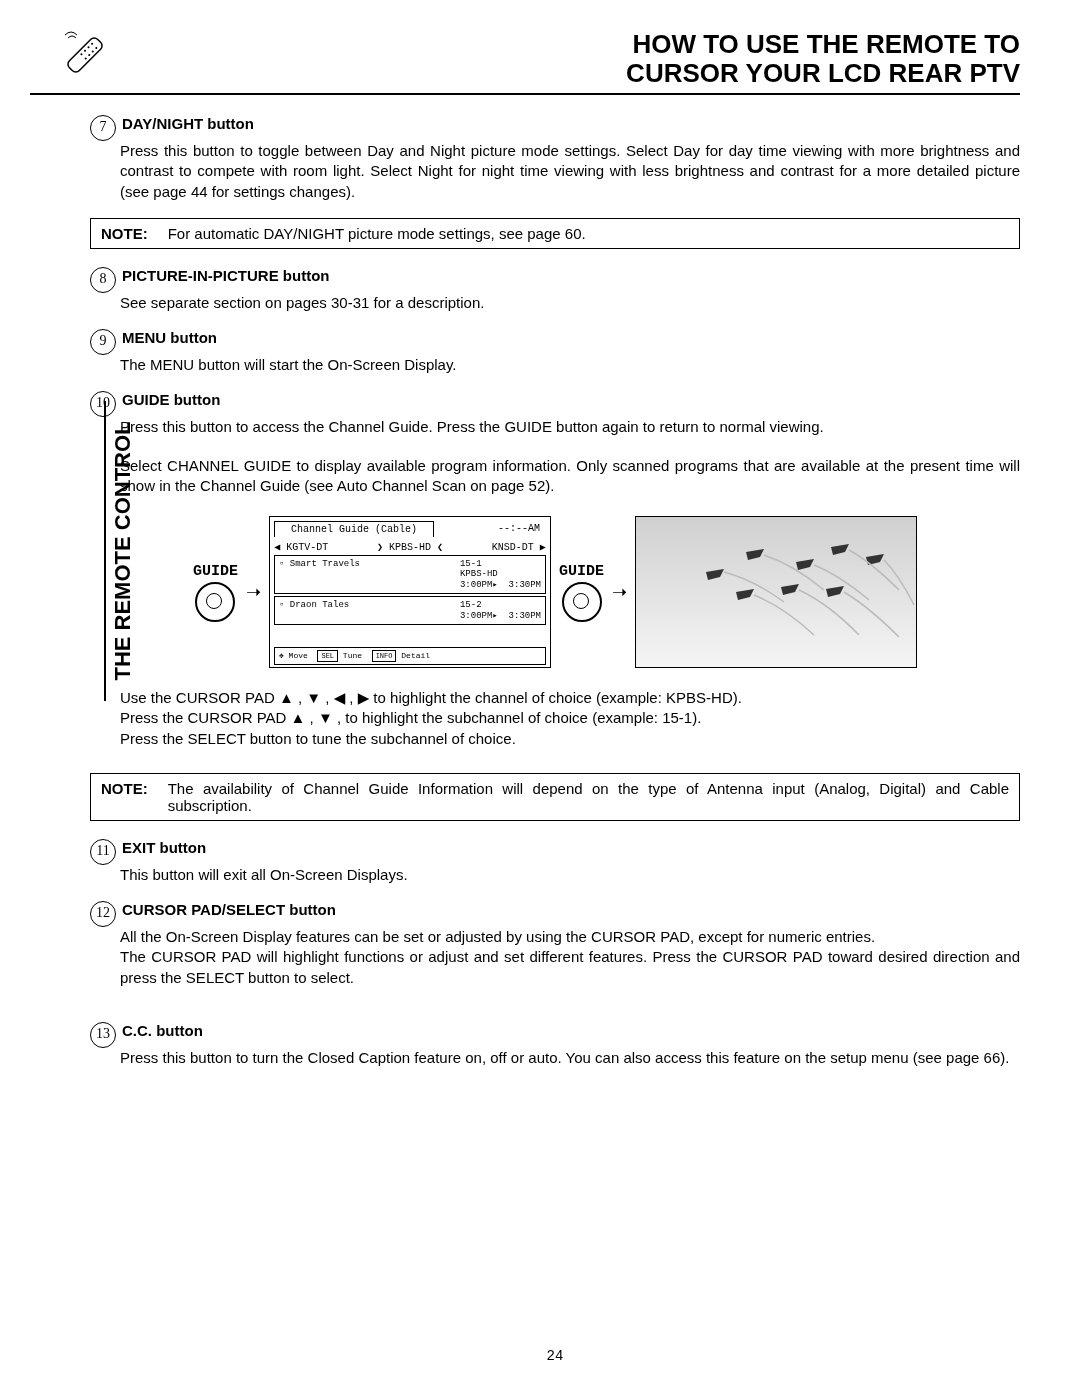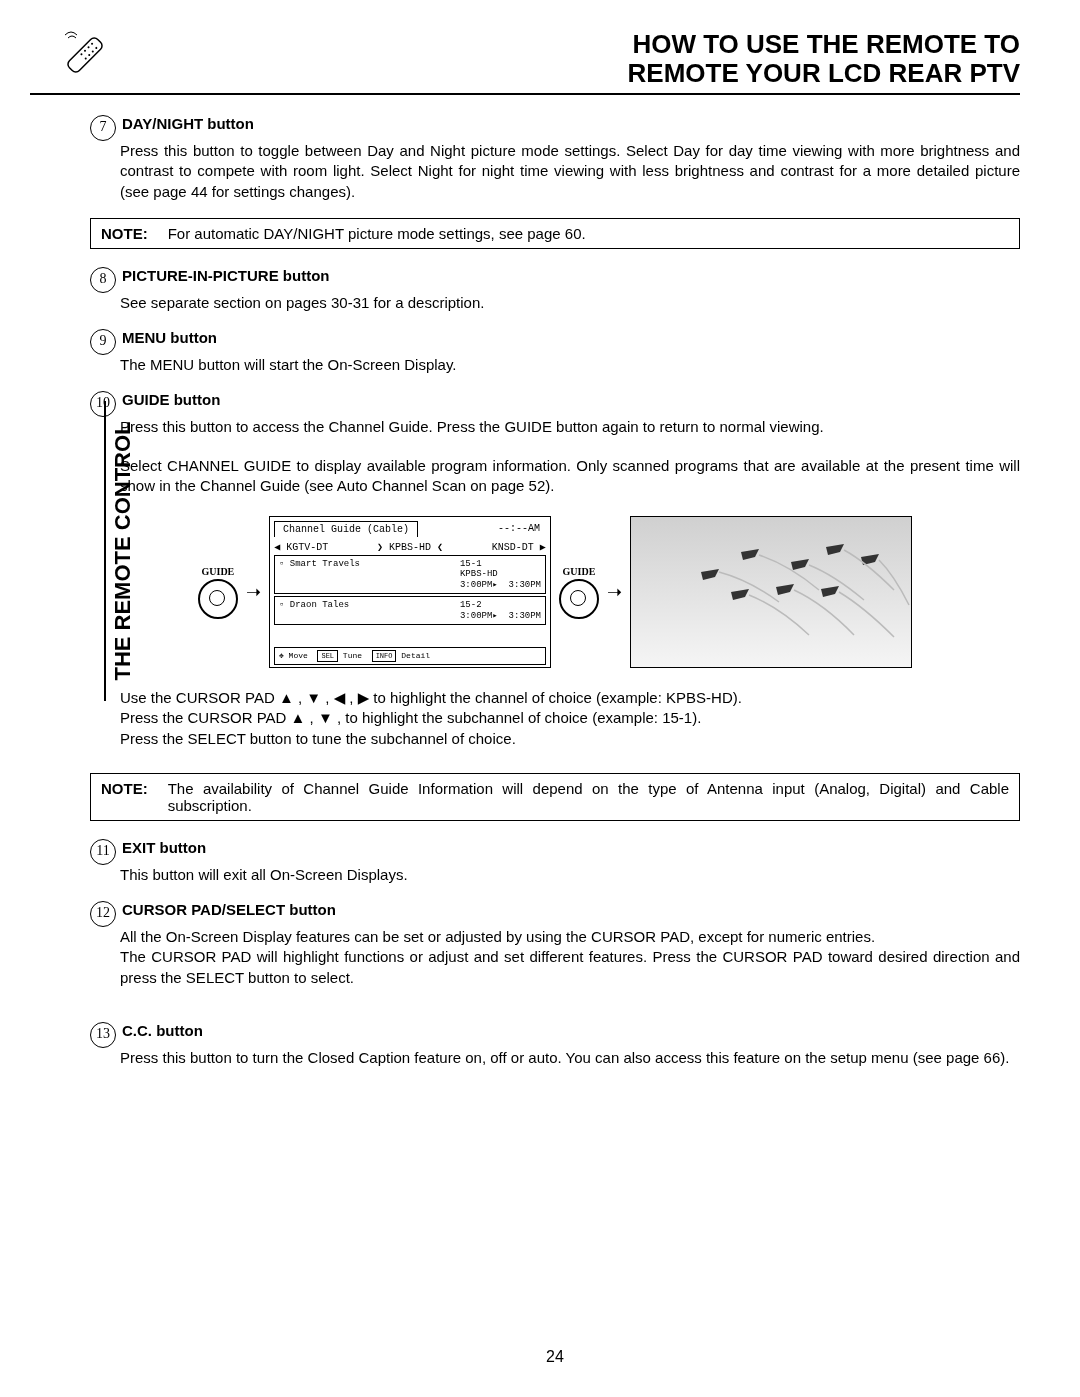--- a/index.html
+++ b/index.html
@@ -106,23 +106,23 @@
     display: flex;
     align-items: center;
     justify-content: center;
     margin: 20px 0;
     gap: 8px;
   }
   .guide-btn {
     text-align: center;
   }
   .guide-btn-label {
-    font-family: Liberation Serif, serif;
+    font-family: Liberation Mono, monospace;
     font-weight: bold;
-    font-size: 10px;
+    font-size: 15px;
   }
   .guide-btn-circle {
     width: 36px;
     height: 36px;
     border: 2px solid #000;
     border-radius: 50%;
     margin: 2px auto 0;
     position: relative;
   }
   .guide-btn-circle::after {
@@ -145,21 +145,21 @@
     font-family: "Courier New", monospace;
     font-size: 10px;
     position: relative;
   }
   .osd-tab {
     border: 1px solid #000;
     border-bottom: none;
     position: absolute;
     top: 4px;
     left: 4px;
-    padding: 2px 8px;
+    padding: 2px 16px;
     background: #fff;
   }
   .osd-time {
     position: absolute;
     top: 6px;
     right: 10px;
   }
   .osd-channels {
     position: absolute;
     top: 22px;
@@ -202,22 +202,23 @@
     position: relative;
     overflow: hidden;
   }
   .cursor-text, .press-text {
     font-size: 15px;
     margin-left: 30px;
     line-height: 1.35;
   }
   .page-num {
     text-align: center;
-    font-size: 16px;
+    font-size: 14px;
     margin-top: 280px;
+    font-family: Liberation Mono, monospace;
   }
   .info-badge {
     display: inline-block;
     border: 1px solid #000;
     border-radius: 0;
     padding: 0 3px;
     font-size: 7px;
     line-height: 10px;
     vertical-align: middle;
   }
@@ -240,21 +241,21 @@
             <circle cx="28" cy="22" r="1" fill="#000"></circle>
           <circle cx="22" cy="27" r="1" fill="#000"></circle>
             <circle cx="28" cy="27" r="1" fill="#000"></circle>
         </g>
         <path d="M 8 8 Q 12 4 16 8" fill="none" stroke="#000" stroke-width="1"></path>
         <path d="M 5 5 Q 11 -1 17 5" fill="none" stroke="#000" stroke-width="1"></path>
       </svg>
     </div>
     <div class="title-block">
       <div>HOW TO USE THE REMOTE TO</div>
-      <div>REMOTE YOUR LCD REAR PTV</div>
+      <div>CURSOR YOUR LCD REAR PTV</div>
     </div>
   </div>
 
   <div class="content">
     <div class="side-label">
       <span>THE REMOTE CONTROL</span>
     </div>
 
     <div class="main">
 

